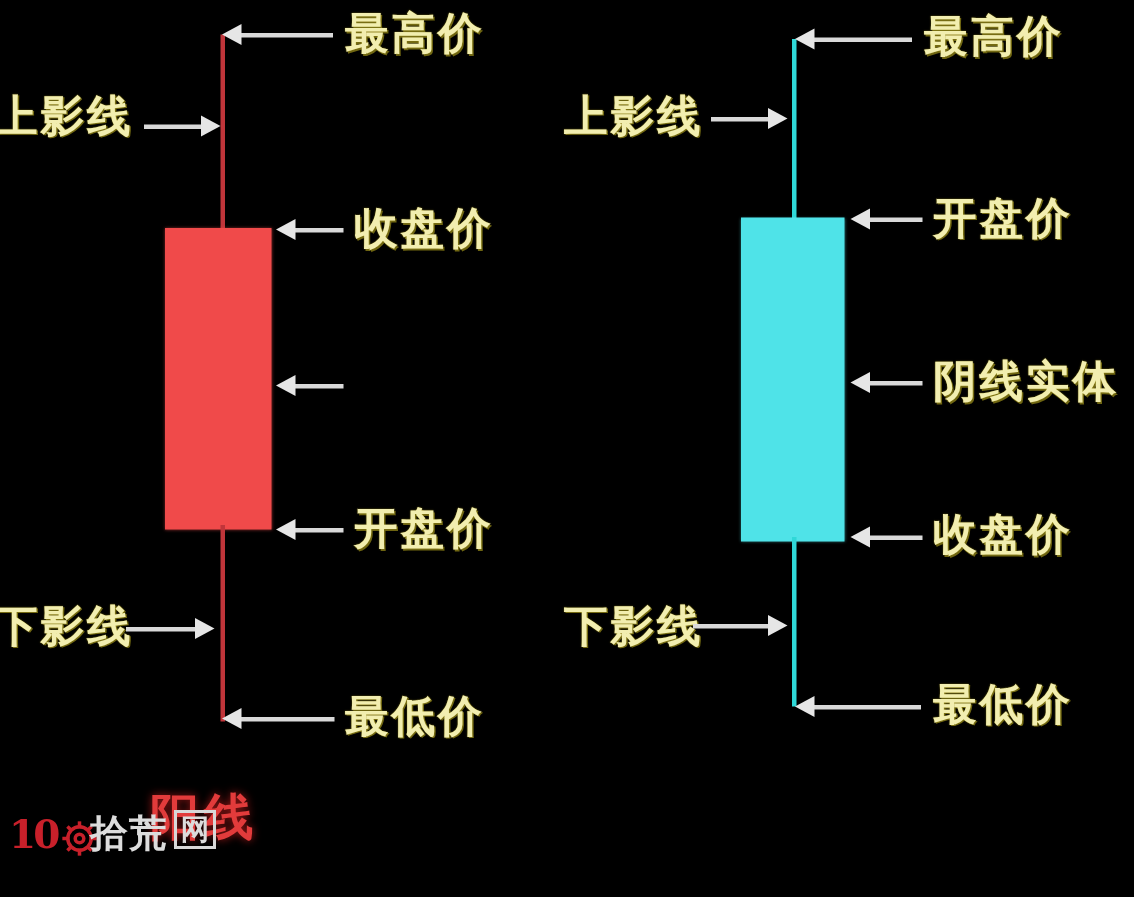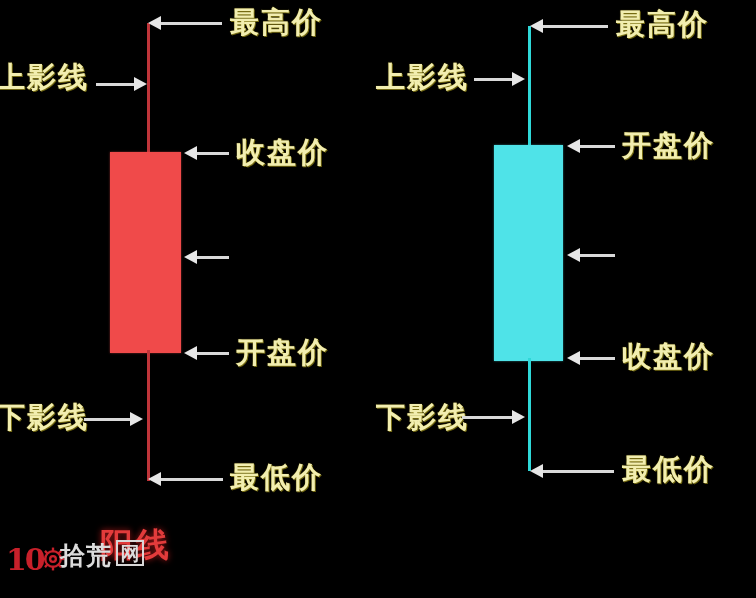--- a/index.html
+++ b/index.html
@@ -97,21 +97,21 @@
     position: absolute;
     left: 4px;
     bottom: 4px;
     width: 200px;
     height: 56px;
   }
   .wm-badge {
     position: absolute;
     left: 2px;
     top: 4px;
-    font-size: 30px;
+    font-size: 26px;
     font-weight: bold;
     color: #c8202a;
     font-family: "DejaVu Serif", "Liberation Serif", serif;
     letter-spacing: -2px;
   }
   .wm-gear {
     position: absolute;
     left: 36px;
     top: 8px;
     width: 26px;
@@ -194,20 +194,21 @@
   <div class="label label-gold" style="left:376px; top:63px;">上影线</div>
   <div class="lead" style="left:474px; top:78px; width:42px;"></div>
   <div class="arrow arrow-right" style="left:512px; top:72px;"></div>
 
   <div class="lead" style="left:579px; top:145px; width:36px;"></div>
   <div class="arrow arrow-left" style="left:567px; top:139px;"></div>
   <div class="label label-gold" style="left:622px; top:131px;">开盘价</div>
 
   <div class="lead" style="left:579px; top:254px; width:36px;"></div>
   <div class="arrow arrow-left" style="left:567px; top:248px;"></div>
+  <div class="label label-gold" style="left:622px; top:240px;">阴线实体</div>
 
   <div class="lead" style="left:579px; top:357px; width:36px;"></div>
   <div class="arrow arrow-left" style="left:567px; top:351px;"></div>
   <div class="label label-gold" style="left:622px; top:342px;">收盘价</div>
 
   <div class="label label-gold" style="left:376px; top:403px;">下影线</div>
   <div class="lead" style="left:462px; top:416px; width:54px;"></div>
   <div class="arrow arrow-right" style="left:512px; top:410px;"></div>
 
   <div class="lead" style="left:542px; top:470px; width:72px;"></div>

